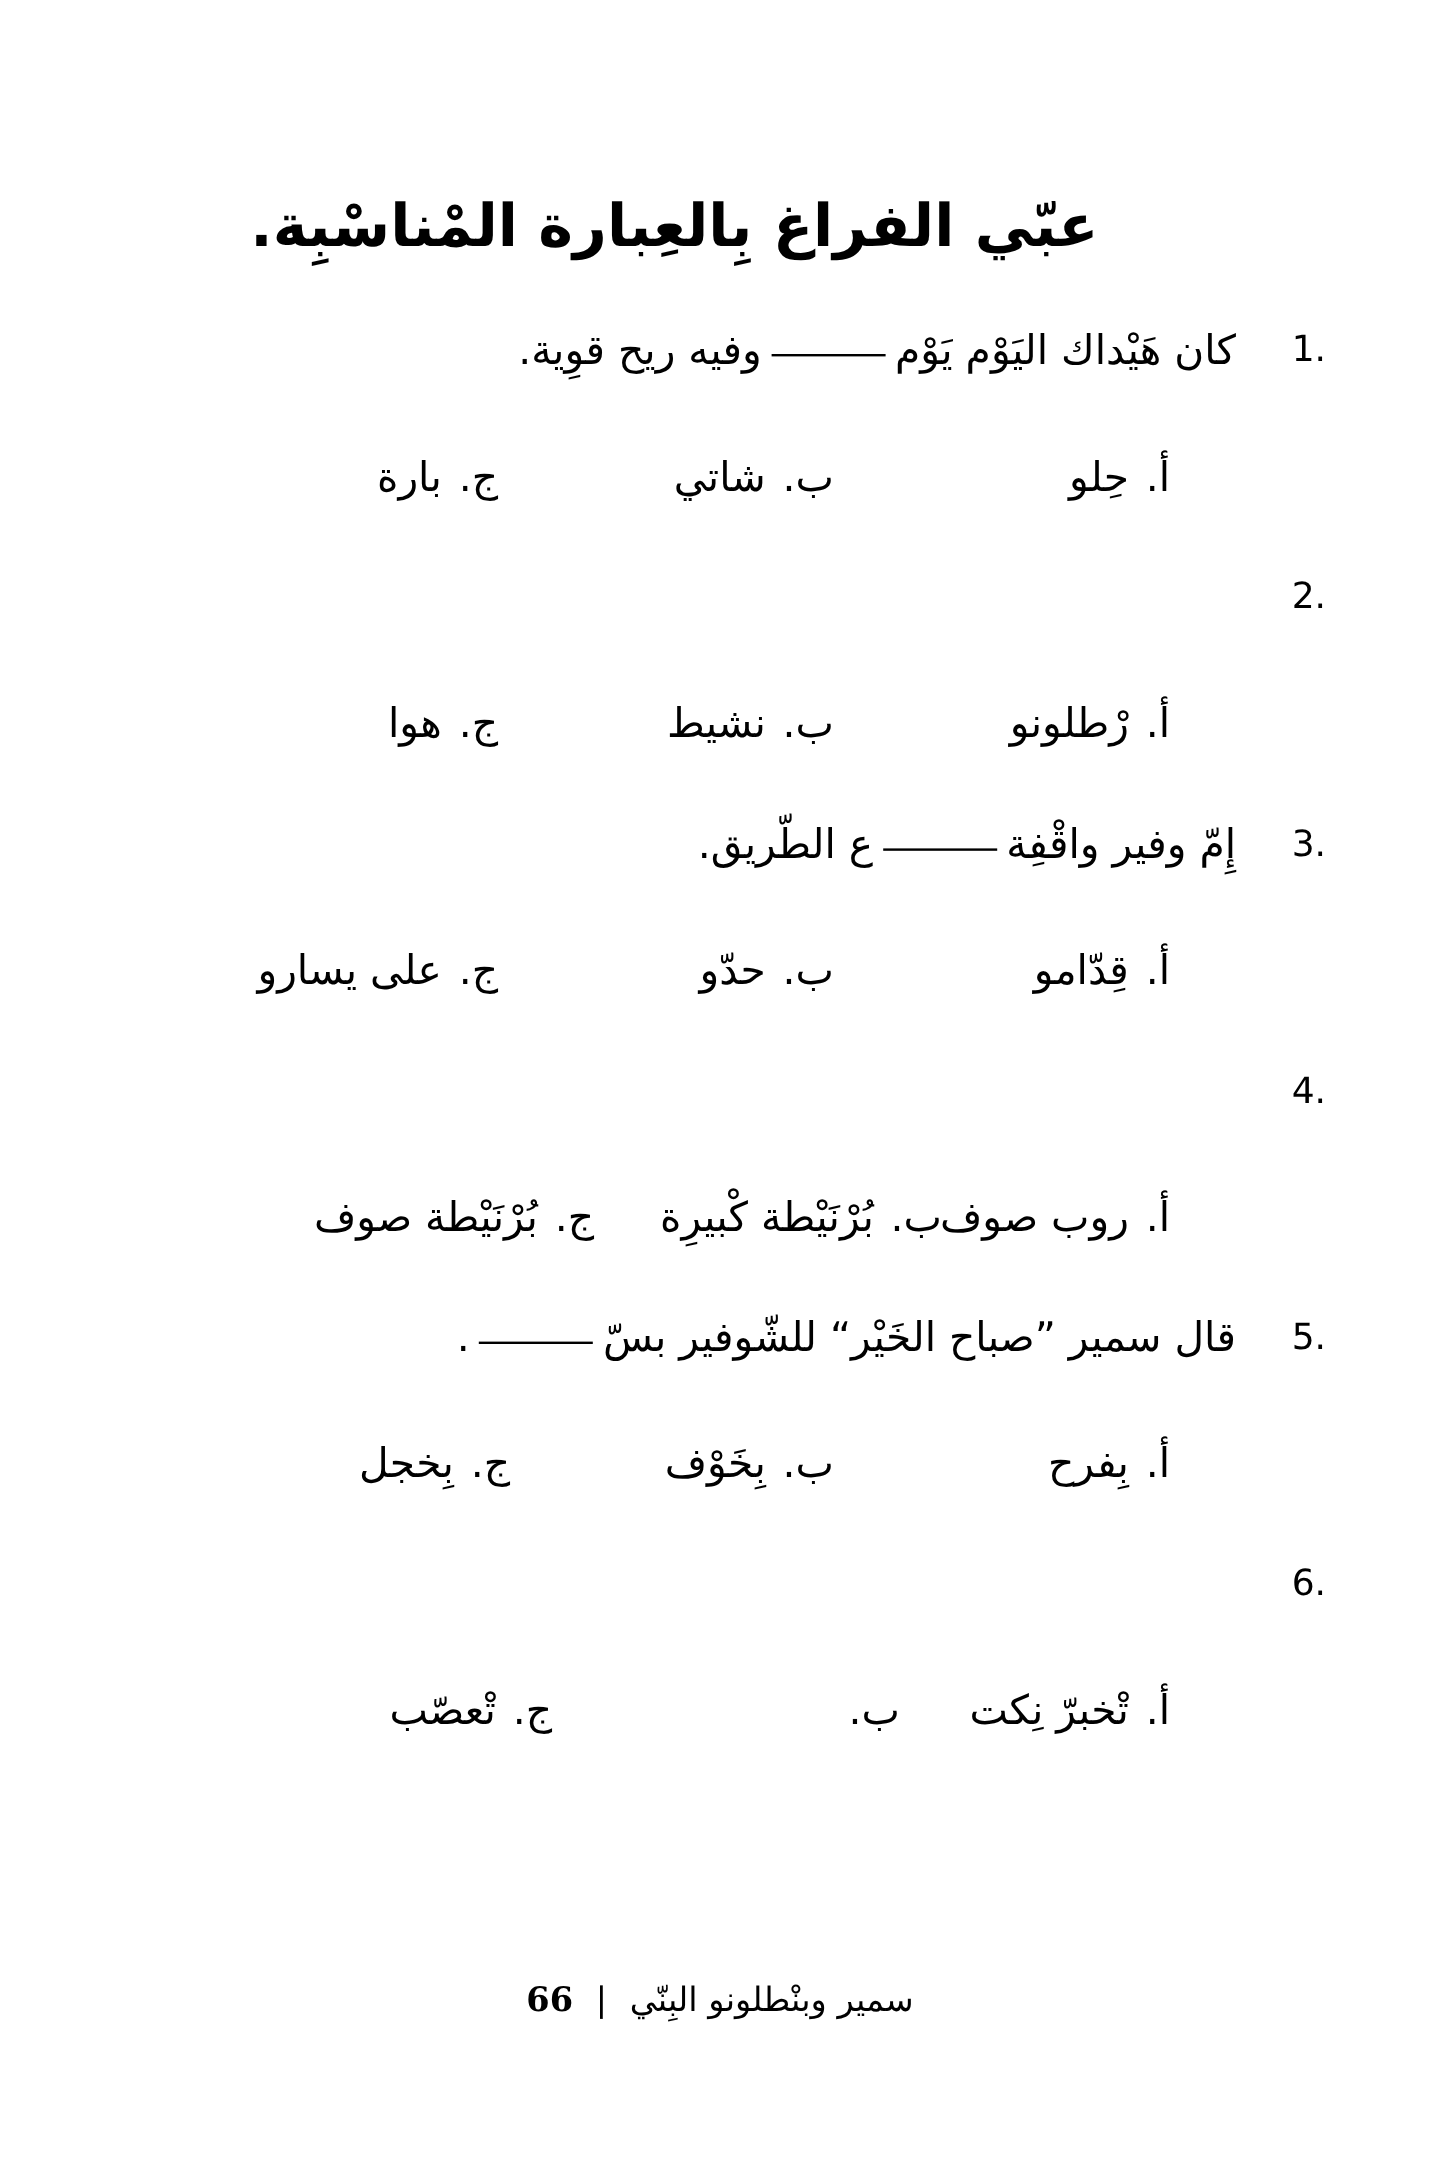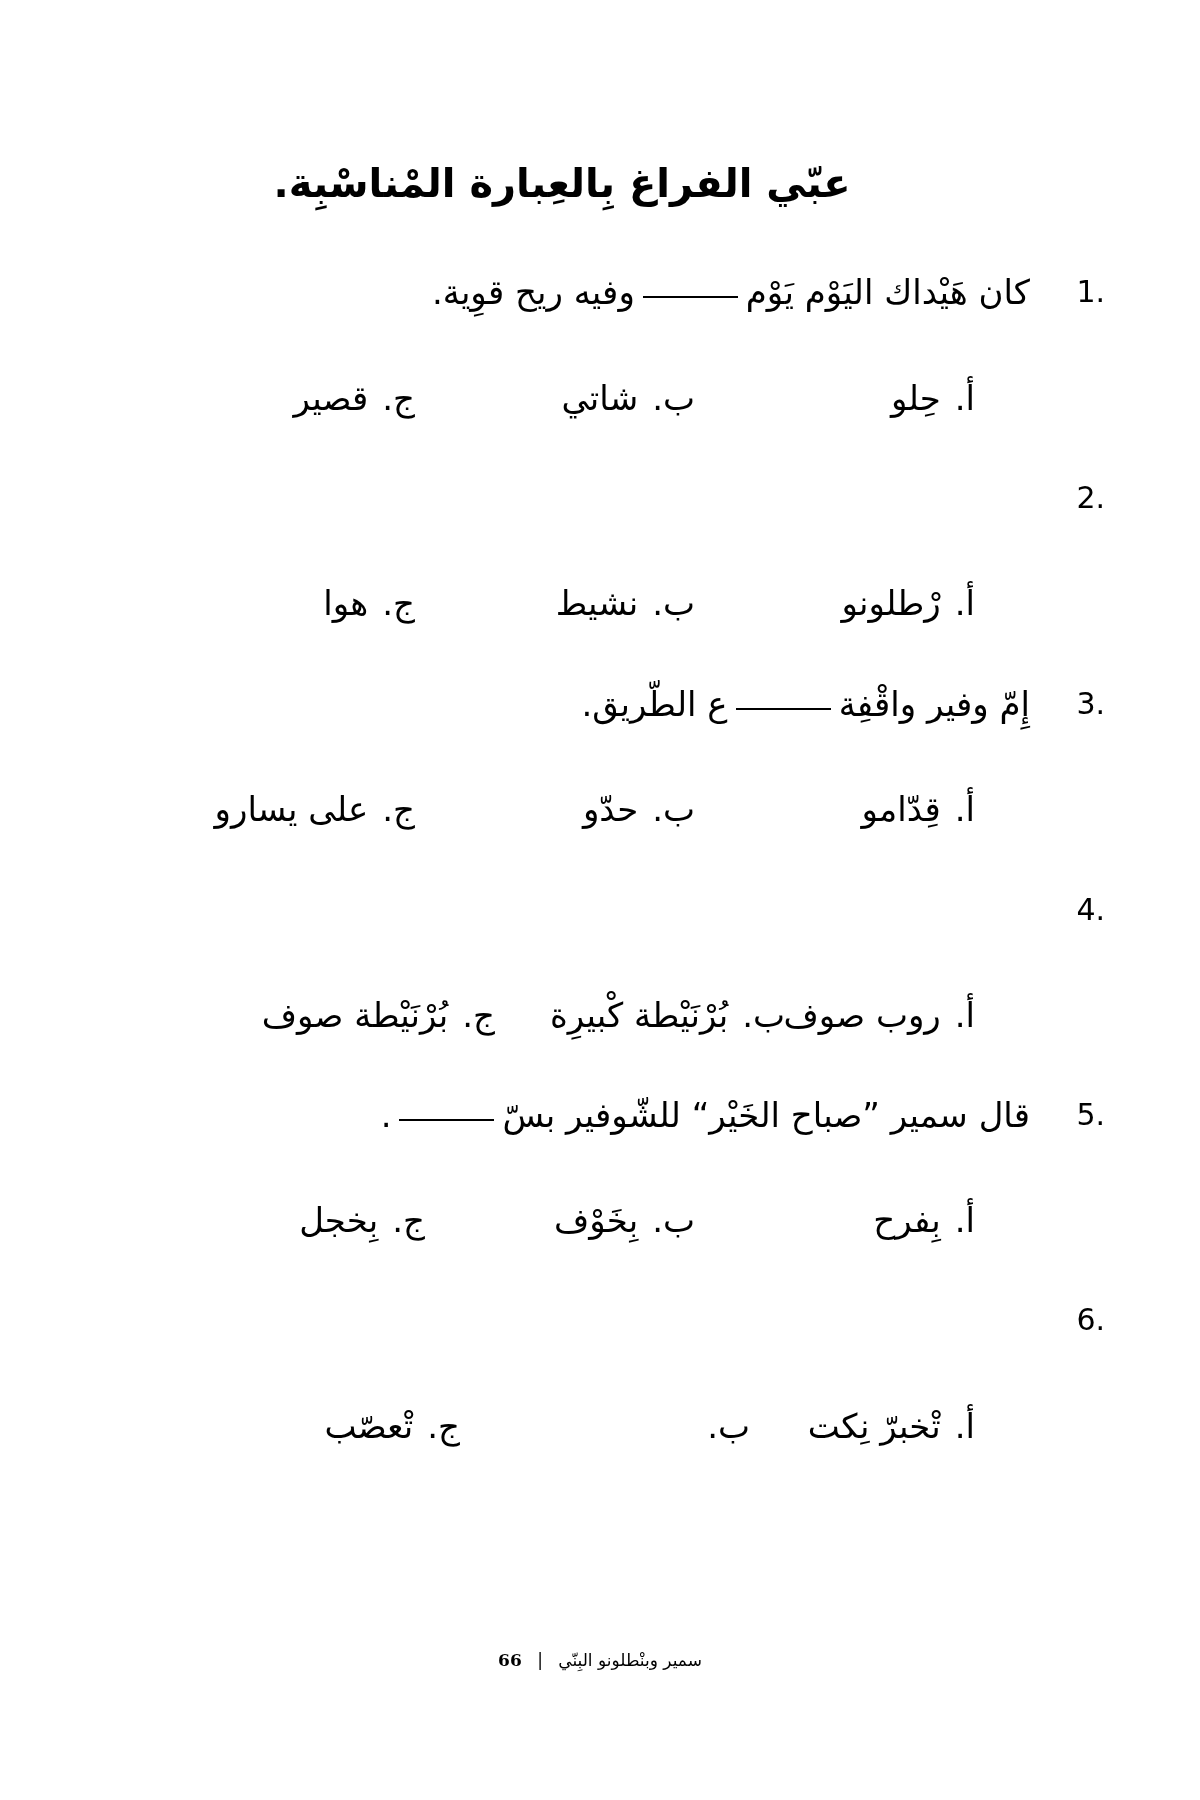--- a/index.html
+++ b/index.html
@@ -1,27 +1,27 @@
 <!DOCTYPE html>
 <html><head>
   <meta charset="utf-8">
   <style>
     html, body { margin: 0; padding: 0; background: #ffffff; }
     body { width: 1200px; height: 1800px; position: relative; overflow: hidden;
       font-family: "DejaVu Sans", sans-serif; color: #000; }
     .title { position: absolute; top: 160px; left: 0; width: 1124px; text-align: center;
-      font-size: 40px; font-weight: bold; direction: rtl; }
+      font-size: 49px; font-weight: bold; direction: rtl; }
     .q { position: absolute; right: 170px; width: 900px; direction: rtl; font-size: 34px; }
     .q .num { position: absolute; right: -75px; top: 2px; font-size: 30px; direction: ltr; }
     .q .stem { display: inline-block; }
     .blank { display: inline-block; width: 95px; border-bottom: 2px solid #000; margin: 0 8px; transform: translateY(-6px); }
     .opts { position: absolute; right: 225px; width: 860px; direction: rtl; font-size: 34px; display: flex; }
     .opt { display: inline-flex; gap: 14px; white-space: nowrap; }
     .footer { position: absolute; top: 1650px; left: 0; width: 1200px; text-align: center;
-      font-size: 17px; direction: rtl; }
+      font-size: 28px; direction: rtl; }
     .footer .pg { font-family: "DejaVu Serif", serif; font-weight: bold; direction: ltr; display: inline-block; }
     .footer .sep { margin: 0 10px; }
   </style>
 </head>
 <body>
 
 <div class="title">عبّي الفراغ بِالعِبارة المْناسْبِة.</div>
 
 <div class="q" style="top:272px">
   <span class="num">1.</span>
@@ -33,21 +33,21 @@
   <span class="opt" style="width:280px">
       <span>أ.</span>
       <span>حِلو</span>
     </span>
   <span class="opt" style="width:280px">
       <span>ب.</span>
       <span>شاتي</span>
     </span>
   <span class="opt">
       <span>ج.</span>
-      <span>قصير</span>
+      <span>بارة</span>
     </span>
 </div>
 
 <div class="q" style="top:478px">
   <span class="num">2.</span>
 </div>
 <div class="opts" style="top:583px">
   <span class="opt" style="width:280px">
       <span>أ.</span>
       <span>رْطلونو</span>

